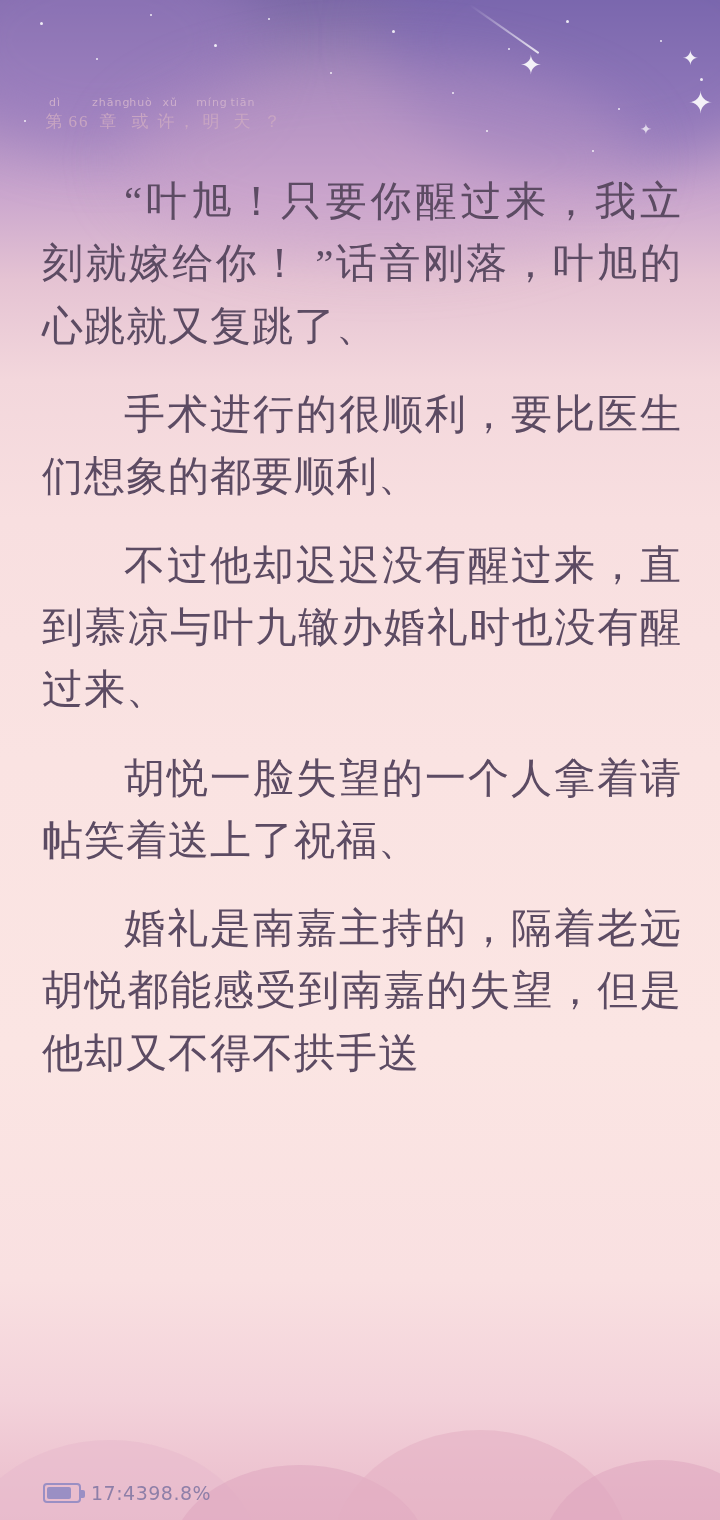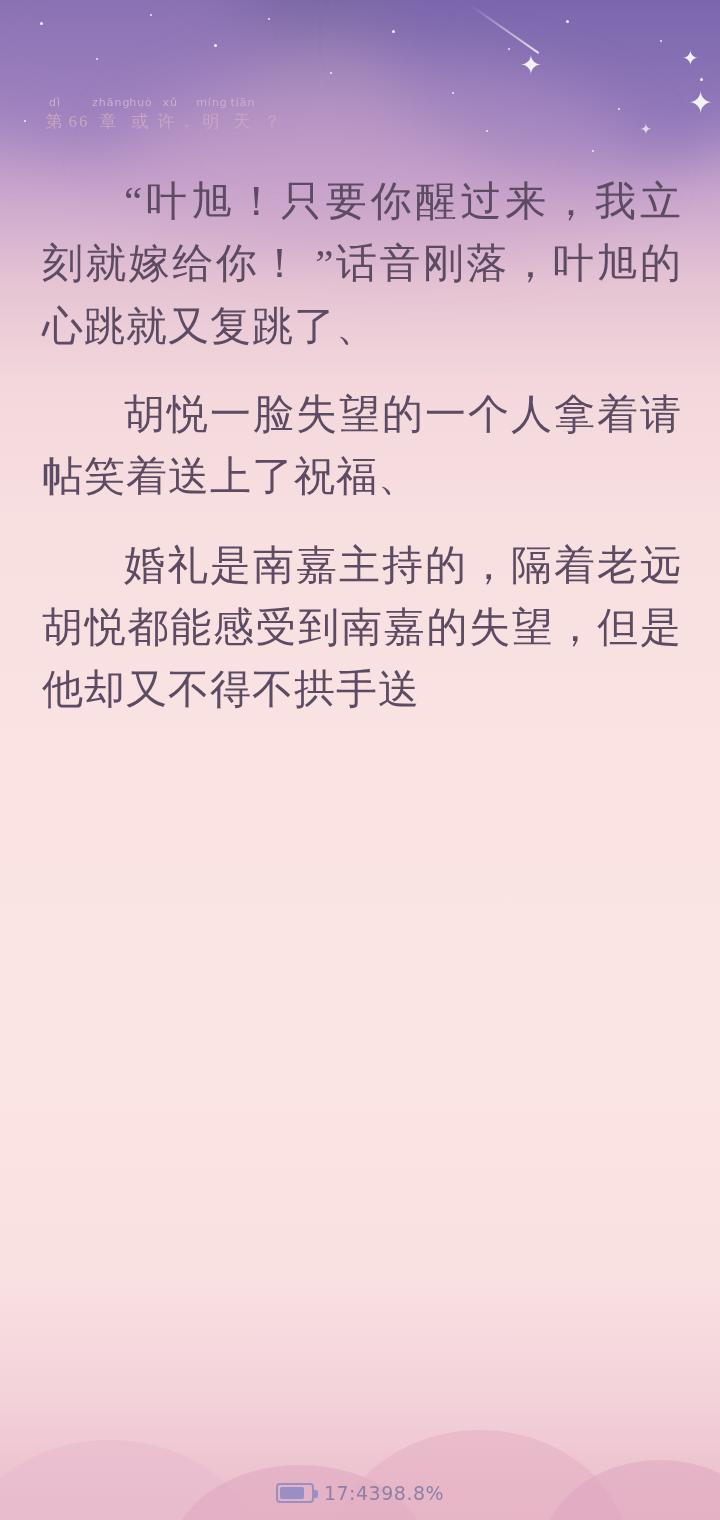--- a/index.html
+++ b/index.html
@@ -138,22 +138,22 @@
 
   
   .statusbar {
     position: absolute;
     left: 0;
     bottom: 0;
     width: 720px;
     height: 54px;
     display: flex;
     align-items: center;
-    justify-content: center;
-    padding: 0 20px;
+    justify-content: flex-start;
+    padding: 0 43px;
     box-sizing: border-box;
     font-family: "DejaVu Sans", sans-serif;
   }
   .status-left {
     display: flex;
     align-items: center;
     gap: 10px;
   }
   .battery {
     width: 38px;
@@ -231,20 +231,22 @@
     <div class="pinyin-line">
       <span style="width:22px;">dì</span><span style="width:26px;"></span><span style="width:34px;">zhāng</span><span style="width:30px;text-align:center;">huò</span><span style="width:22px;text-align:right;">xǔ</span><span style="width:18px;"></span><span style="width:32px;">míng</span><span style="width:30px;">tiān</span>
     </div>
     <div class="chapter-title">
       <span style="width:22px;">第</span><span style="width:26px;">66</span><span style="width:34px;">章</span><span style="width:30px;">或</span><span style="width:22px;">许</span><span style="width:18px;">，</span><span style="width:32px;">明</span><span style="width:30px;">天</span><span style="width:30px;">？</span>
     </div>
   </div>
 
   <div class="content">
     <p class="para">“叶旭！只要你醒过来，我立刻就嫁给你！ ”话音刚落，叶旭的心跳就又复跳了、</p>
+    <p class="para">手术进行的很顺利，要比医生们想象的都要顺利、</p>
+    <p class="para">不过他却迟迟没有醒过来，直到慕凉与叶九辙办婚礼时也没有醒过来、</p>
     <p class="para">胡悦一脸失望的一个人拿着请帖笑着送上了祝福、</p>
     <p class="para">婚礼是南嘉主持的，隔着老远胡悦都能感受到南嘉的失望，但是他却又不得不拱手送</p>
   </div>
 
   <div class="hills">
     <div class="hill hill3" style="left:-40px; width:300px; height:120px;"></div>
     <div class="hill hill2" style="left:170px; width:260px; height:95px;"></div>
     <div class="hill" style="left:330px; width:300px; height:130px;"></div>
     <div class="hill hill2" style="left:540px; width:240px; height:100px;"></div>
   </div>

